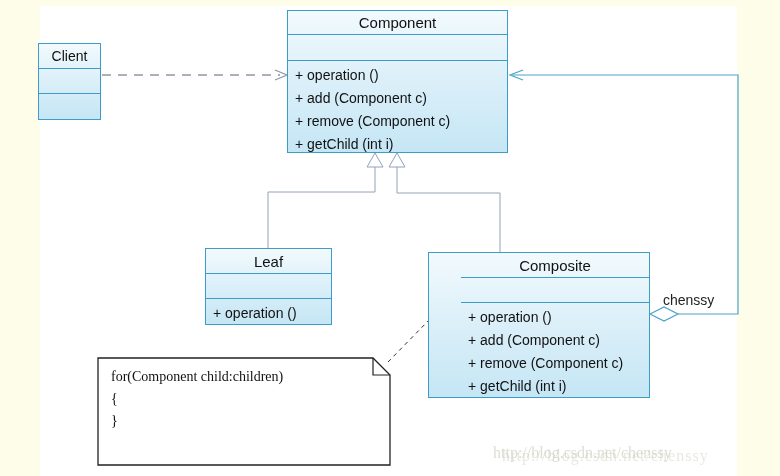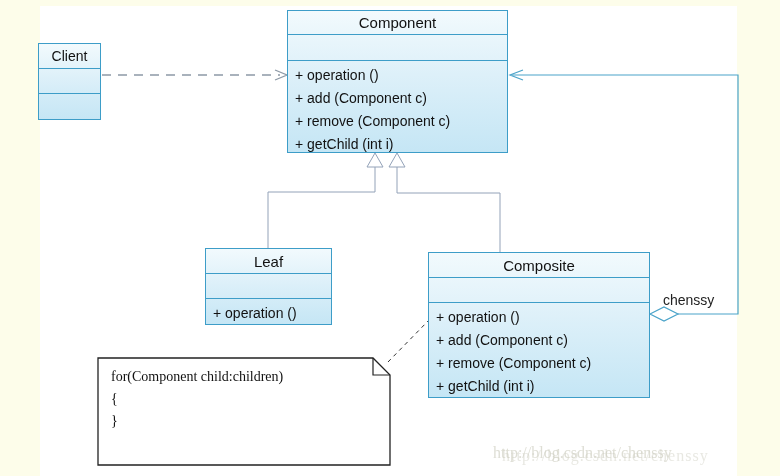--- a/index.html
+++ b/index.html
@@ -39,21 +39,21 @@
   #class-client .uml-attrs  { height: 25px; }
 
   #class-component { left: 287px; top: 10px;  width: 221px; height: 143px; }
   #class-component .uml-title { height: 24px; }
   #class-component .uml-attrs { height: 26px; }
 
   #class-leaf     { left: 205px; top: 248px; width: 127px; height: 77px; }
   #class-leaf .uml-title { height: 25px; }
   #class-leaf .uml-attrs { height: 25px; }
 
-  #class-composite { left: 428px; top: 252px; width: 222px; height: 146px; }
+  #class-composite { left: 428px; top: 252px; width: 222px; height: 146px; padding-left: 32px; }
   #class-composite .uml-title { height: 25px; }
   #class-composite .uml-attrs { height: 25px; }
 
   .note-text {
     position: absolute; left: 111px; top: 366px; width: 270px;
     font-size: 14px; color: #111; font-family: Liberation Serif, serif;
   }
   .note-line { height: 22px; line-height: 22px; white-space: nowrap; }
   .note-line.indent { padding-left: 48px; }
 

